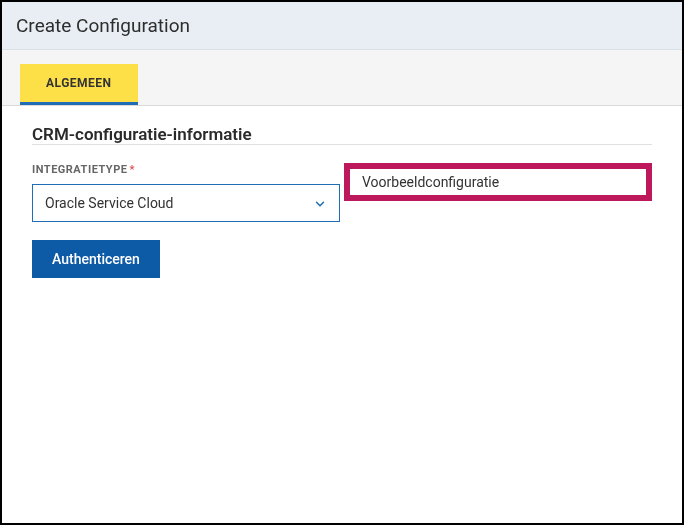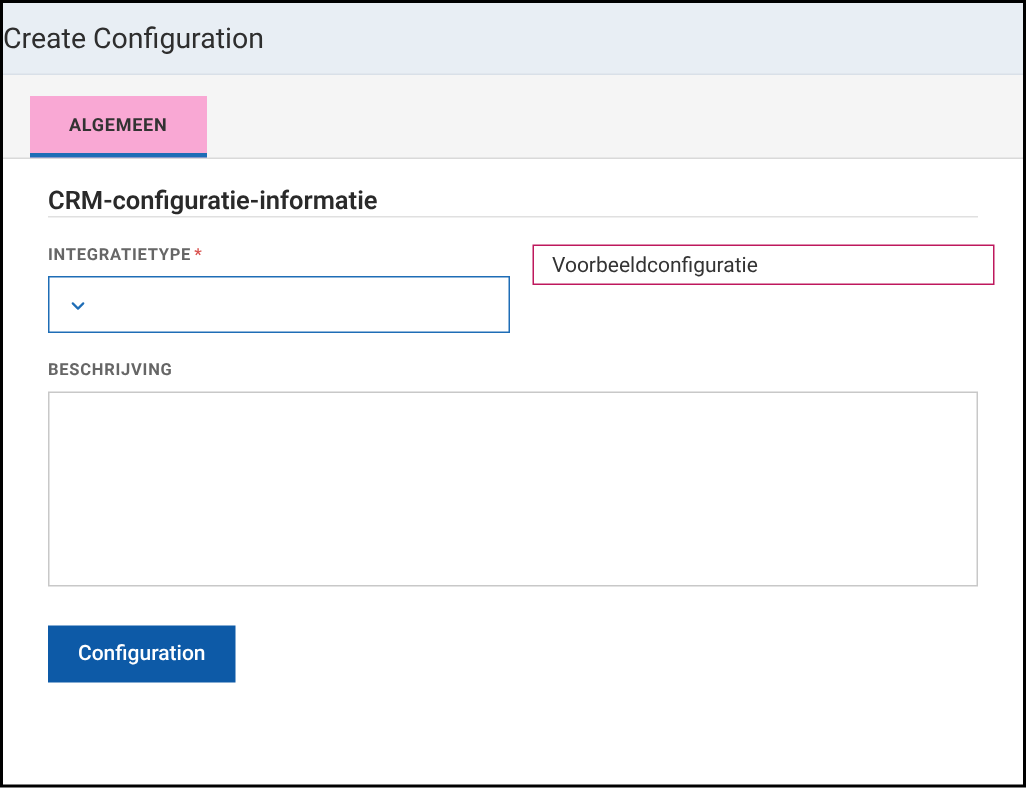--- a/index.html
+++ b/index.html
@@ -10,36 +10,36 @@
     body {
       font-family: -apple-system, BlinkMacSystemFont, "Segoe UI", Roboto, Helvetica, Arial, sans-serif;
       background: #fff;
       width: 684px;
       height: 525px;
       border: 2px solid #000;
       overflow: hidden;
     }
     .header {
       background: #e8eef4;
-      padding: 12px 0;
+      padding: 12px 14px;
       border-bottom: 1px solid #d9e0e8;
     }
     .header-title {
       font-size: 19px;
       color: #2e2e2e;
       font-weight: 400;
     }
     .tabs-container {
       background: #f5f5f5;
       padding: 14px 0 0 18px;
       border-bottom: 1px solid #d9d9d9;
     }
     .tab {
       display: inline-block;
-      background: #f9a8d4;
+      background: #fde047;
       padding: 12px 26px;
       font-size: 12px;
       font-weight: 700;
       letter-spacing: 0.5px;
       color: #333;
       border-bottom: 3px solid #1e6db6;
       cursor: pointer;
     }
     .content {
       padding: 18px 30px;
@@ -89,28 +89,27 @@
     .chevron {
       width: 14px;
       height: 14px;
     }
     .chevron svg {
       width: 100%;
       height: 100%;
     }
     .text-input {
       width: 100%;
-      height: 27px;
-      border: 1px solid #be185d;
+      height: 38px;
+      border: 6px solid #be185d;
       padding: 0 12px;
       font-size: 14px;
       color: #333;
       outline: none;
       font-family: inherit;
-      margin-left: 11px;
     }
     .textarea {
       width: 100%;
       height: 130px;
       border: 1px solid #c8c8c8;
       padding: 10px 12px;
       font-size: 14px;
       color: #333;
       outline: none;
       resize: none;
@@ -143,32 +142,29 @@
 
 <div class="content">
   <div class="section-title">CRM-configuratie-informatie</div>
 
   <div class="form-row">
     <div class="form-group">
       <label class="form-label">
         <span>INTEGRATIETYPE</span><span class="required">*</span>
       </label>
       <div class="select-wrapper">
+        <span class="select-value">Oracle Service Cloud</span>
         <span class="chevron">
           <svg viewBox="0 0 24 24" fill="none" stroke="#1e6db6" stroke-width="2.5" stroke-linecap="round" stroke-linejoin="round">
               <polyline points="6 9 12 15 18 9"></polyline>
             </svg>
         </span>
       </div>
     </div>
 
     <div class="form-group">
       <input type="text" class="text-input" value="Voorbeeldconfiguratie" style="">
     </div>
   </div>
 
-  <div class="full-width">
-    <label class="form-label">BESCHRIJVING</label>
-    <textarea class="textarea" style=""></textarea>
-  </div>
 
-  <button class="button-primary">Configuration</button>
+  <button class="button-primary">Authenticeren</button>
 </div>
 
 </body></html>

